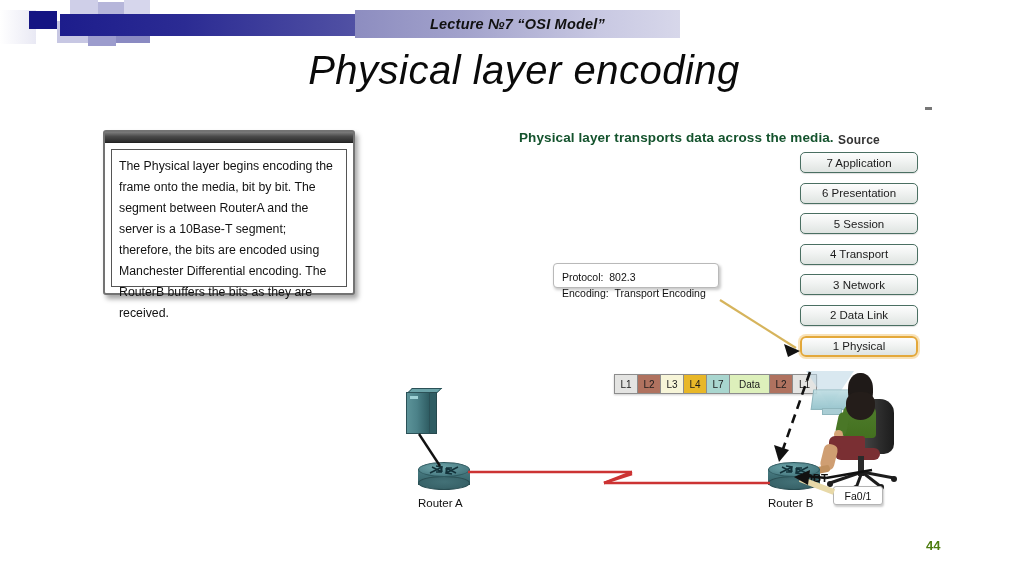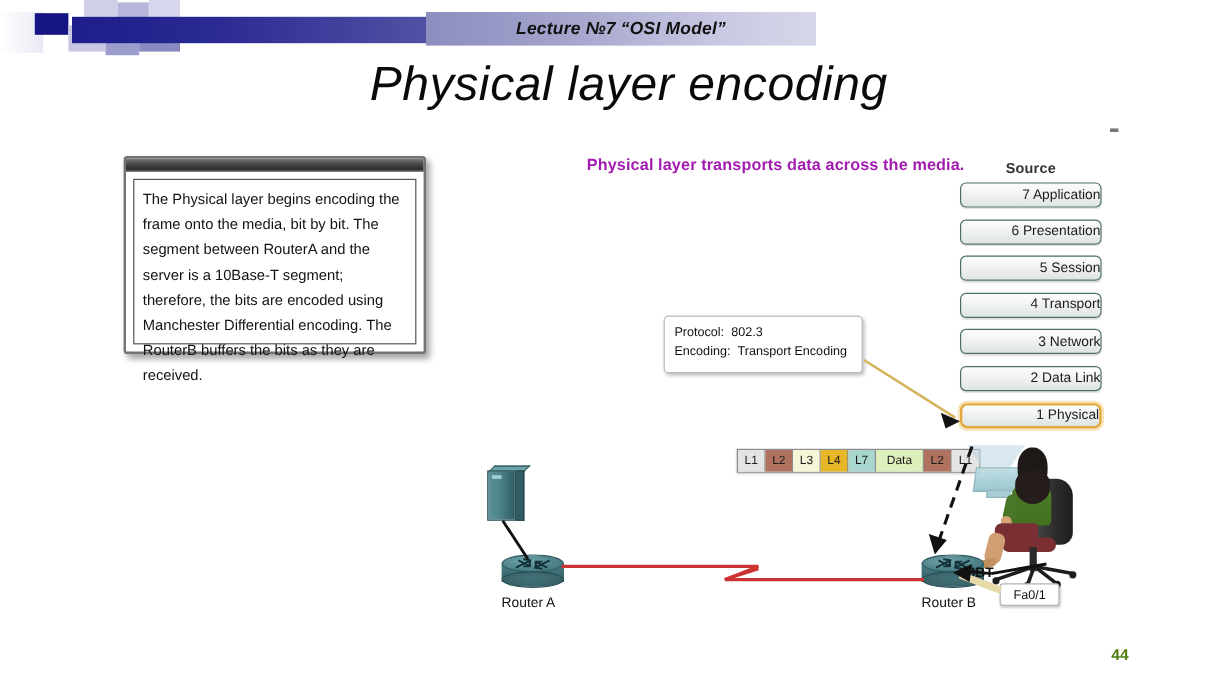--- a/index.html
+++ b/index.html
@@ -48,50 +48,50 @@
   .note-inner {
     position:absolute; left:6px; top:17px; right:6px; bottom:6px;
     border:1px solid #555; background:#fff; padding:6px 7px 4px 7px;
   }
   .note-inner p {
     font-size:12.3px; line-height:21px; color:#121212;
   }
 
   
   .caption {
-    position:absolute; left:489px; top:130px;
-    font-size:13.5px; font-weight:bold; color:#a21caf; letter-spacing:.1px;
+    position:absolute; left:519px; top:130px;
+    font-size:13.5px; font-weight:bold; color:#14532d; letter-spacing:.1px;
   }
   .tiny-dash {
     position:absolute; left:925px; top:107px; width:7px; height:3px;
     background:#777;
   }
 
   
   .osi-wrap { position:absolute; left:800px; top:133px; width:118px; }
   .osi-src {
     text-align:center; font-size:12px; color:#333; font-weight:bold;
     margin-bottom:5px; letter-spacing:.2px;
   }
   .osi-layer {
     height:21px; margin-bottom:9.6px;
     border:1px solid #4a6f62; border-radius:5px;
     background: linear-gradient(to bottom, #fdfdfd 0%, #f2f4f3 40%, #dfe4e1 100%);
-    display:flex; align-items:center; justify-content:flex-end;
+    display:flex; align-items:center; justify-content:center;
     font-size:11.5px; color:#1b1b1b;
     box-shadow: 0 1px 1px rgba(0,0,0,.13);
   }
   .osi-layer.hl {
     border:2px solid #e3a83a; border-radius:6px;
     box-shadow: 0 0 0 2px rgba(243,203,126,.55);
   }
 
   
   .proto-box {
-    position:absolute; left:553px; top:263px; width:166px; height:48px;
+    position:absolute; left:553px; top:263px; width:166px; height:25px;
     background:#fff; border:1px solid #b9b9b9; border-radius:4px;
     box-shadow: 1.5px 2px 3px rgba(0,0,0,.22);
     padding:5px 0 0 8px;
   }
   .proto-row { font-size:10.5px; color:#111; line-height:16px; white-space:nowrap; }
   .proto-row .k { display:inline-block; }
 
   
   .pdu {
     position:absolute; left:614px; top:374px; height:20px;

